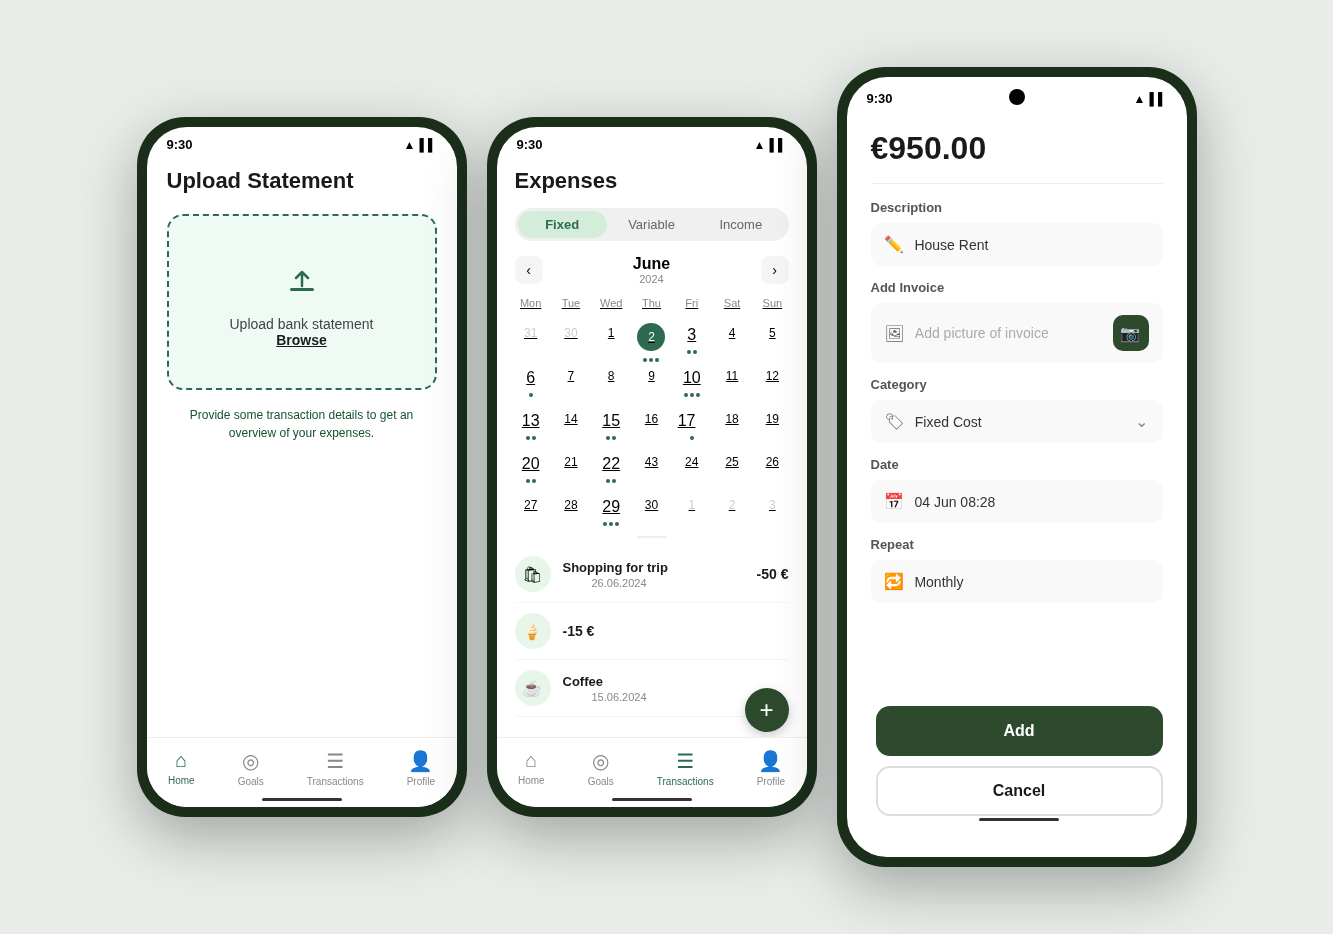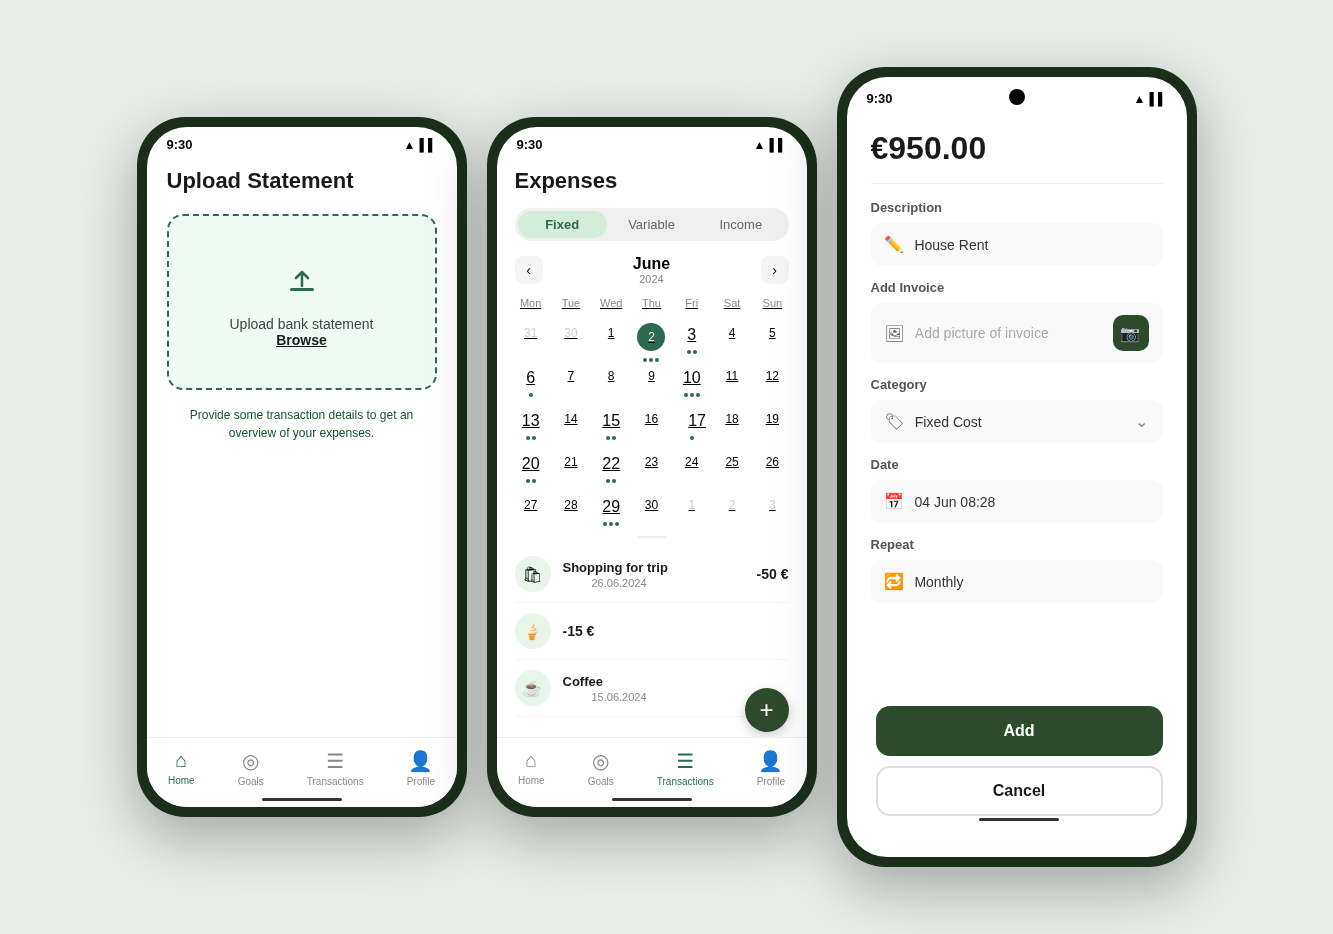--- a/index.html
+++ b/index.html
@@ -517,36 +517,36 @@
           <div style="position:relative;text-align:center;padding:5px 2px 12px;">13<div class="cal-dots">
                 <div class="dot"></div>
                 <div class="dot"></div>
               </div></div>
           <div class="cal-day">14</div>
           <div style="position:relative;text-align:center;padding:5px 2px 12px;">15<div class="cal-dots">
                 <div class="dot"></div>
                 <div class="dot"></div>
               </div></div>
           <div class="cal-day">16</div>
-          <div style="position:relative;text-align:right;padding:5px 2px 12px;">17<div class="cal-dots">
+          <div style="position:relative;text-align:left;padding:5px 2px 12px;">17<div class="cal-dots">
                 <div class="dot"></div>
               </div></div>
           <div class="cal-day">18</div>
           <div class="cal-day">19</div>
 
           <div style="position:relative;text-align:center;padding:5px 2px 12px;">20<div class="cal-dots">
                 <div class="dot"></div>
                 <div class="dot"></div>
               </div></div>
           <div class="cal-day">21</div>
           <div style="position:relative;text-align:center;padding:5px 2px 12px;">22<div class="cal-dots">
                 <div class="dot"></div>
                 <div class="dot"></div>
               </div></div>
-          <div class="cal-day">23</div>
+          <div class="cal-day">43</div>
           <div class="cal-day">24</div>
           <div class="cal-day">25</div>
           <div class="cal-day">26</div>
 
           <div class="cal-day">27</div>
           <div class="cal-day">28</div>
           <div style="position:relative;text-align:center;padding:5px 2px 12px;">29<div class="cal-dots">
                 <div class="dot"></div>
                 <div class="dot"></div>
                 <div class="dot"></div>

